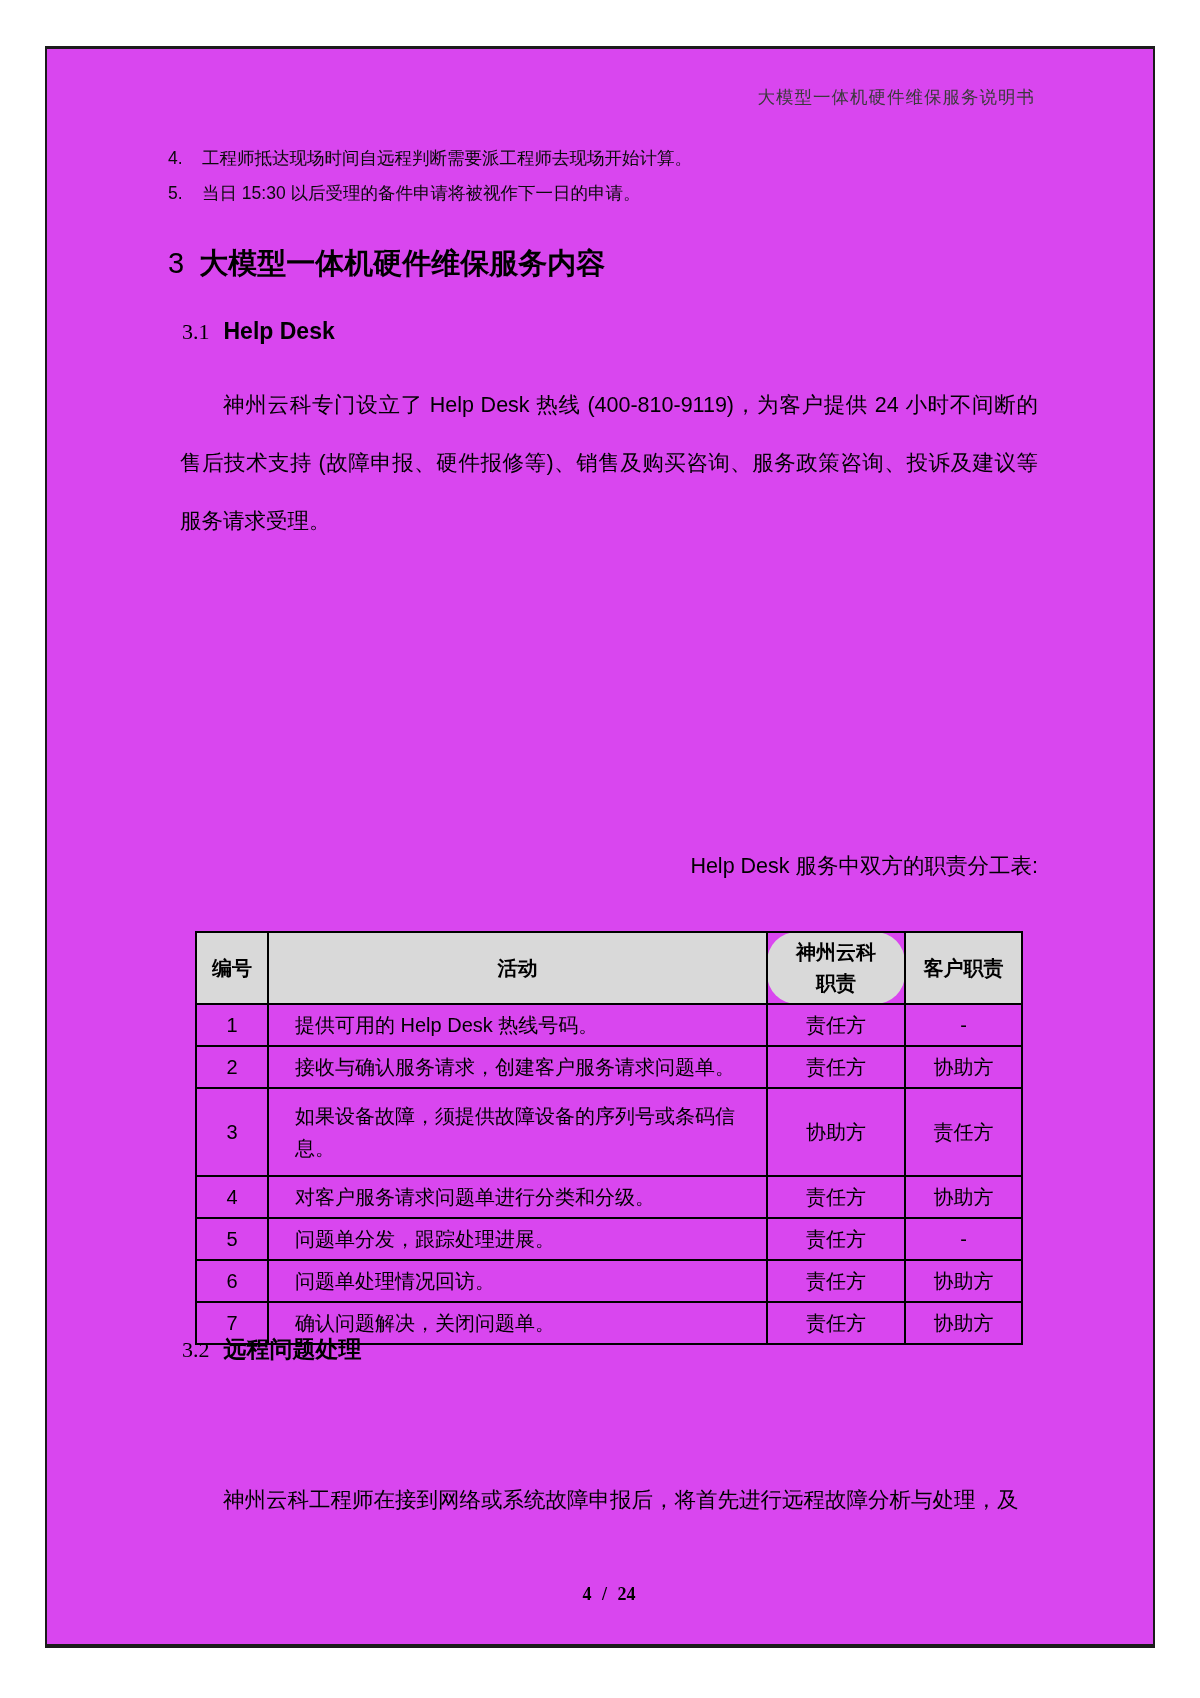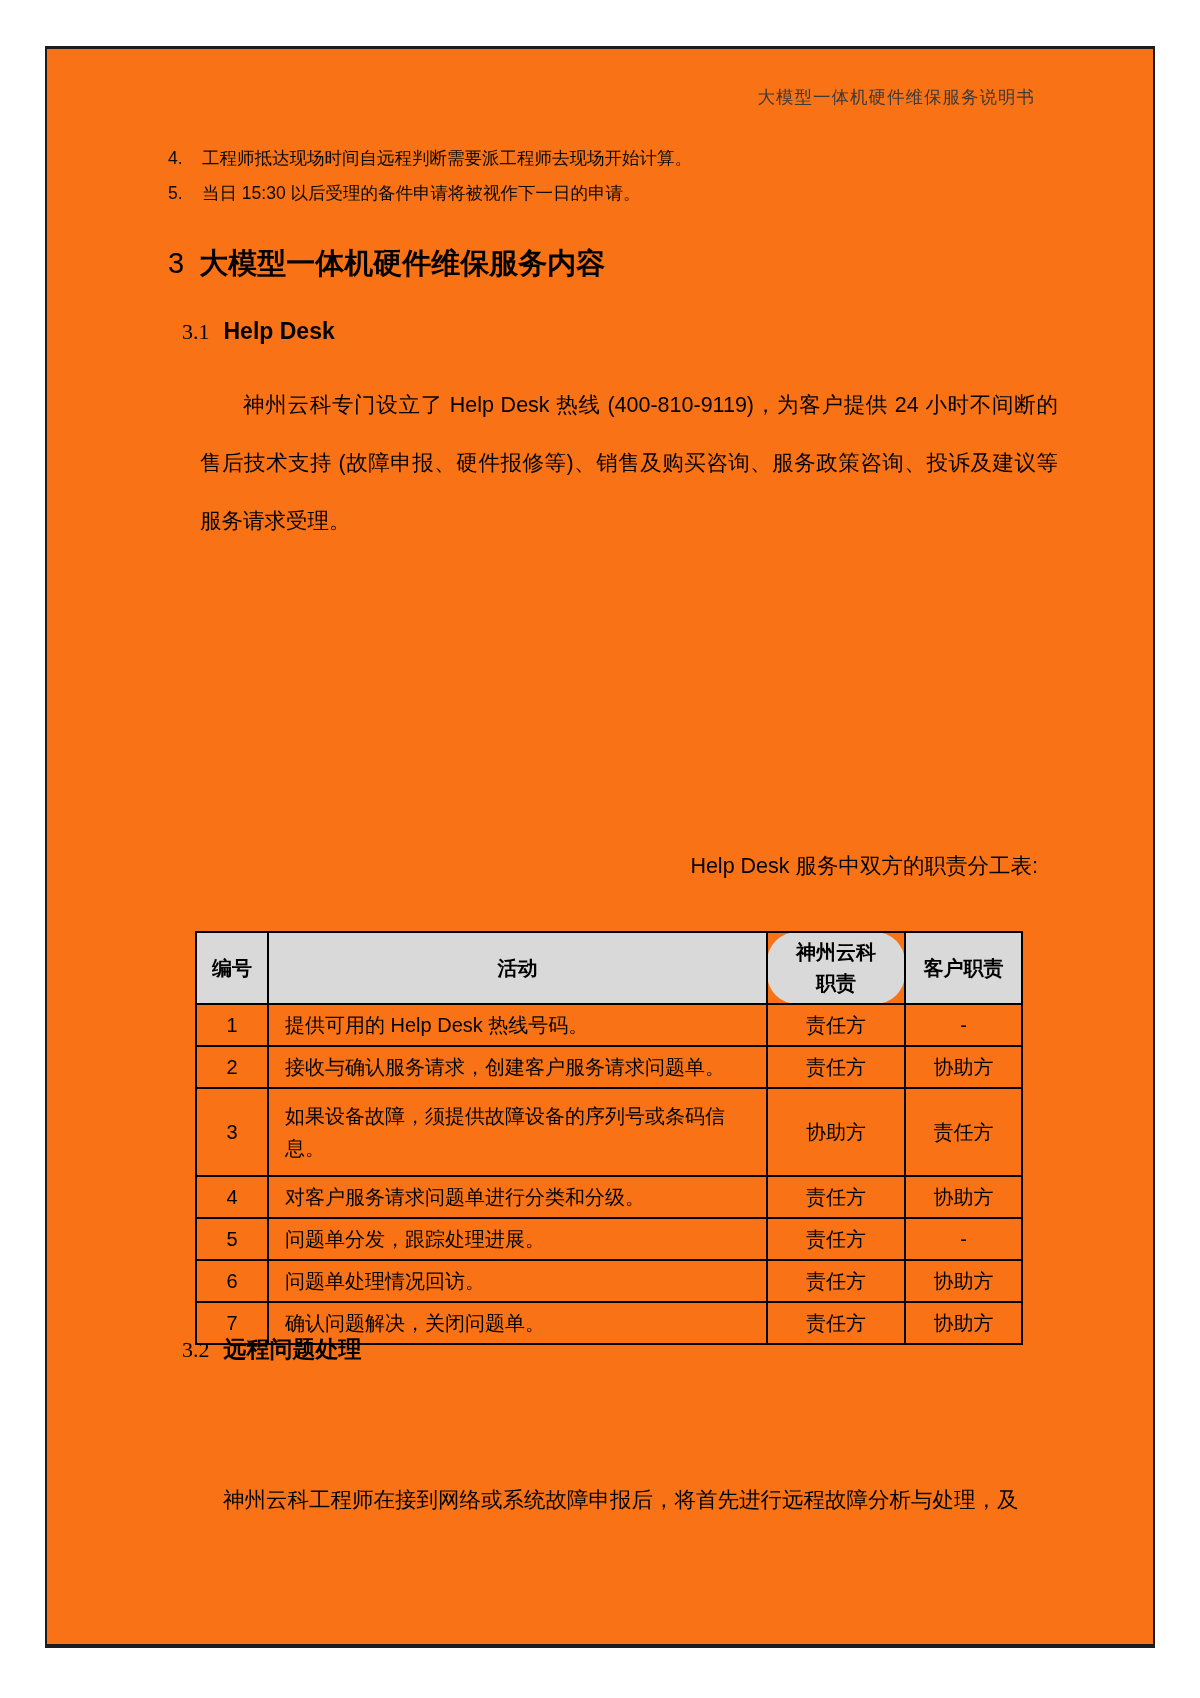--- a/index.html
+++ b/index.html
@@ -15,21 +15,21 @@
     overflow: hidden;
     color: #000;
   }
   .page {
     position: absolute;
     left: 45px;
     top: 46px;
     width: 1110px;
     height: 1602px;
     box-sizing: border-box;
-    background: #f97316;
+    background: #d946ef;
     border: 2px solid #1c1c1c;
     border-top-width: 3px;
     border-bottom-width: 4px;
   }
   .header-title {
     position: absolute;
     top: 36px;
     right: 118px;
     font-family: "Liberation Serif", serif;
     font-size: 17.5px;
@@ -81,21 +81,21 @@
   .para {
     position: absolute;
     left: 133px;
     width: 858px;
     font-size: 21.5px;
     line-height: 58px;
     text-align: justify;
     text-indent: 43px;
     color: #000;
   }
-  .p1 { top: 327px; margin-left: 20px; }
+  .p1 { top: 327px; }
   .p2 { top: 500px; }
   .table-intro { top: 788px; text-align: right; }
   .p4 { top: 1422px; }
 
   table.doc-table {
     position: absolute;
     left: 148px;
     top: 882px;
     width: 826px;
     border-collapse: collapse;
@@ -114,21 +114,21 @@
     height: 72px;
     text-align: center;
     vertical-align: middle;
     line-height: 1.55;
   }
   .doc-table thead th.col3 { white-space: pre-line; border-radius: 30px; }
   .doc-table tbody tr { height: 42px; }
   .doc-table tbody tr.tall { height: 88px; }
   .doc-table td { vertical-align: middle; }
   .doc-table td.c-no, .doc-table td.c-vendor, .doc-table td.c-customer { text-align: center; }
-  .doc-table td.c-activity { text-align: left; padding-left: 16px; line-height: 1.6; }
+  .doc-table td.c-activity { text-align: left; padding-left: 26px; line-height: 1.6; }
 
   .footer {
     position: absolute;
     top: 1535px;
     left: 133px;
     width: 858px;
     text-align: center;
     font-family: "Liberation Serif", serif;
     font-weight: bold;
     font-size: 18px;
@@ -225,14 +225,15 @@
       </tr>
     </tbody>
   </table>
 
   <div class="h3 h3-2">
     <span class="h3-num">3.2</span><span>远程问题处理</span>
   </div>
 
   <div class="para p4">神州云科工程师在接到网络或系统故障申报后，将首先进行远程故障分析与处理，及</div>
 
+  <div class="footer">4 / 24</div>
 
 </div>
 
 </body></html>

